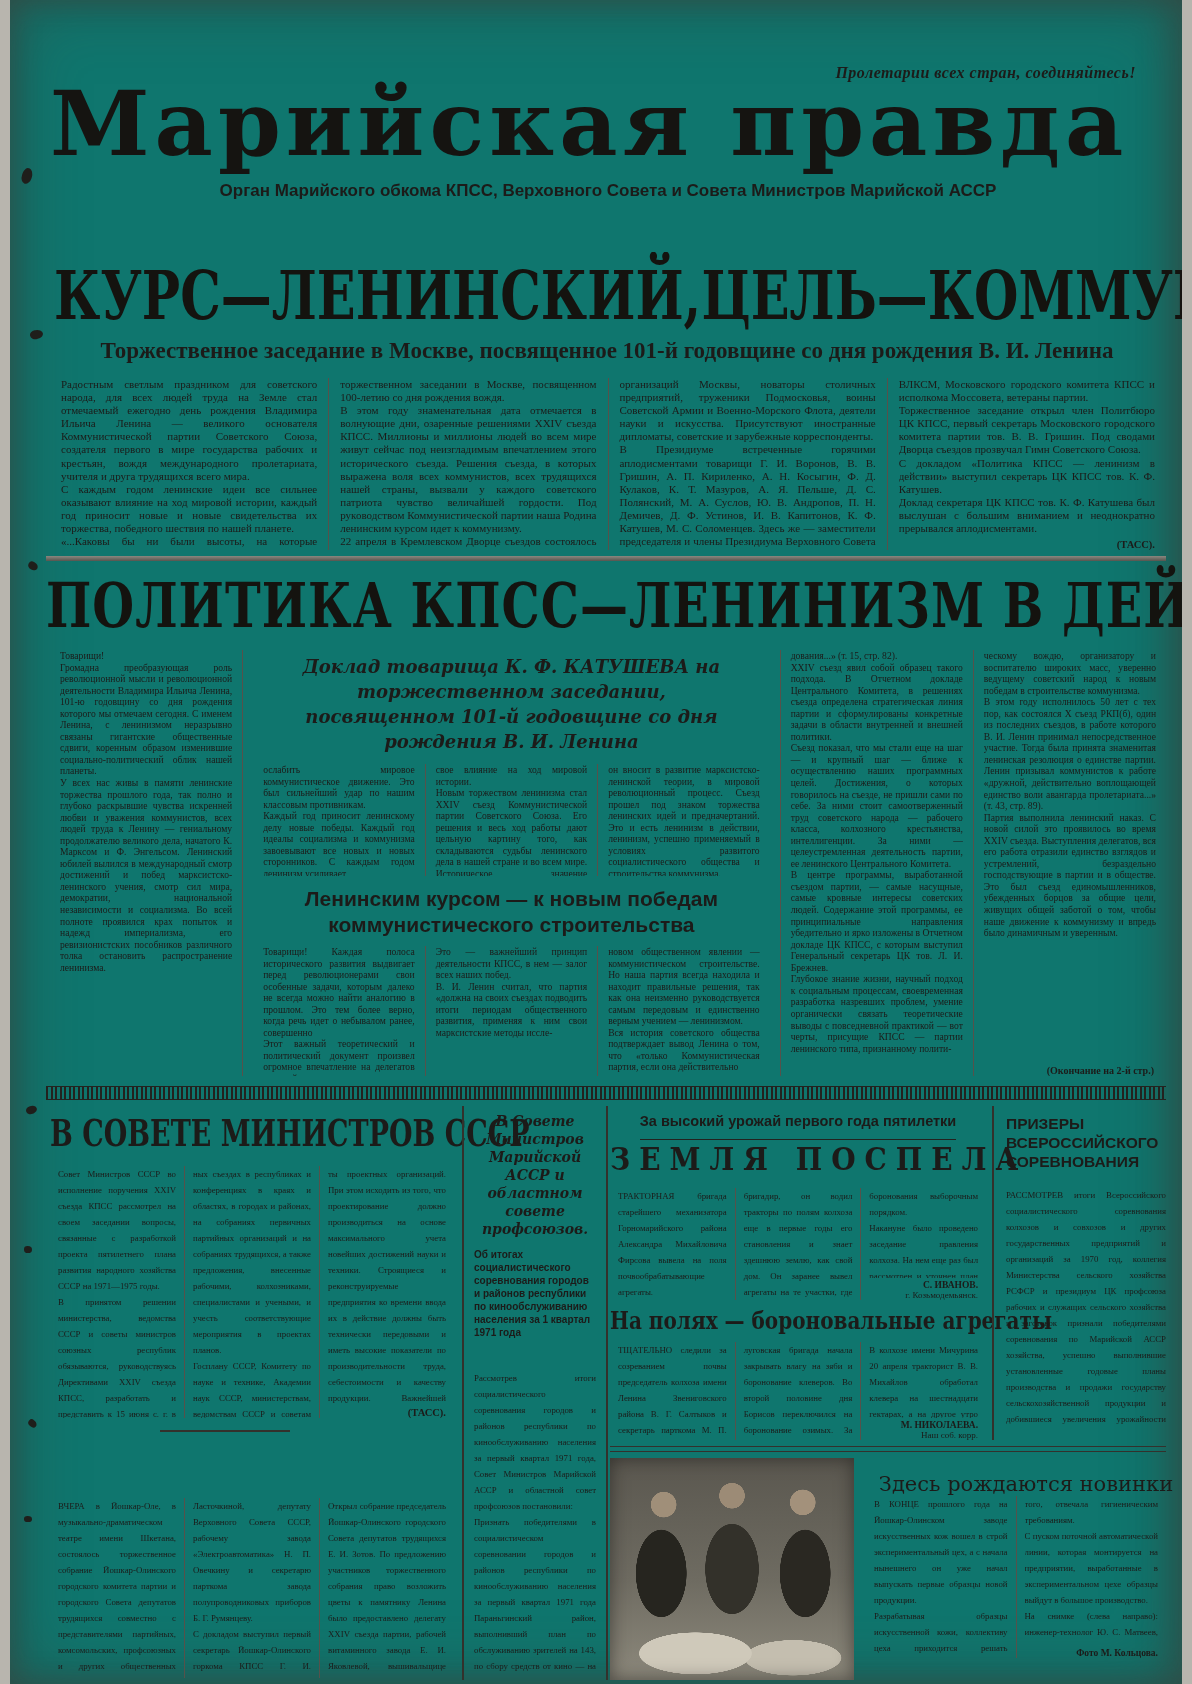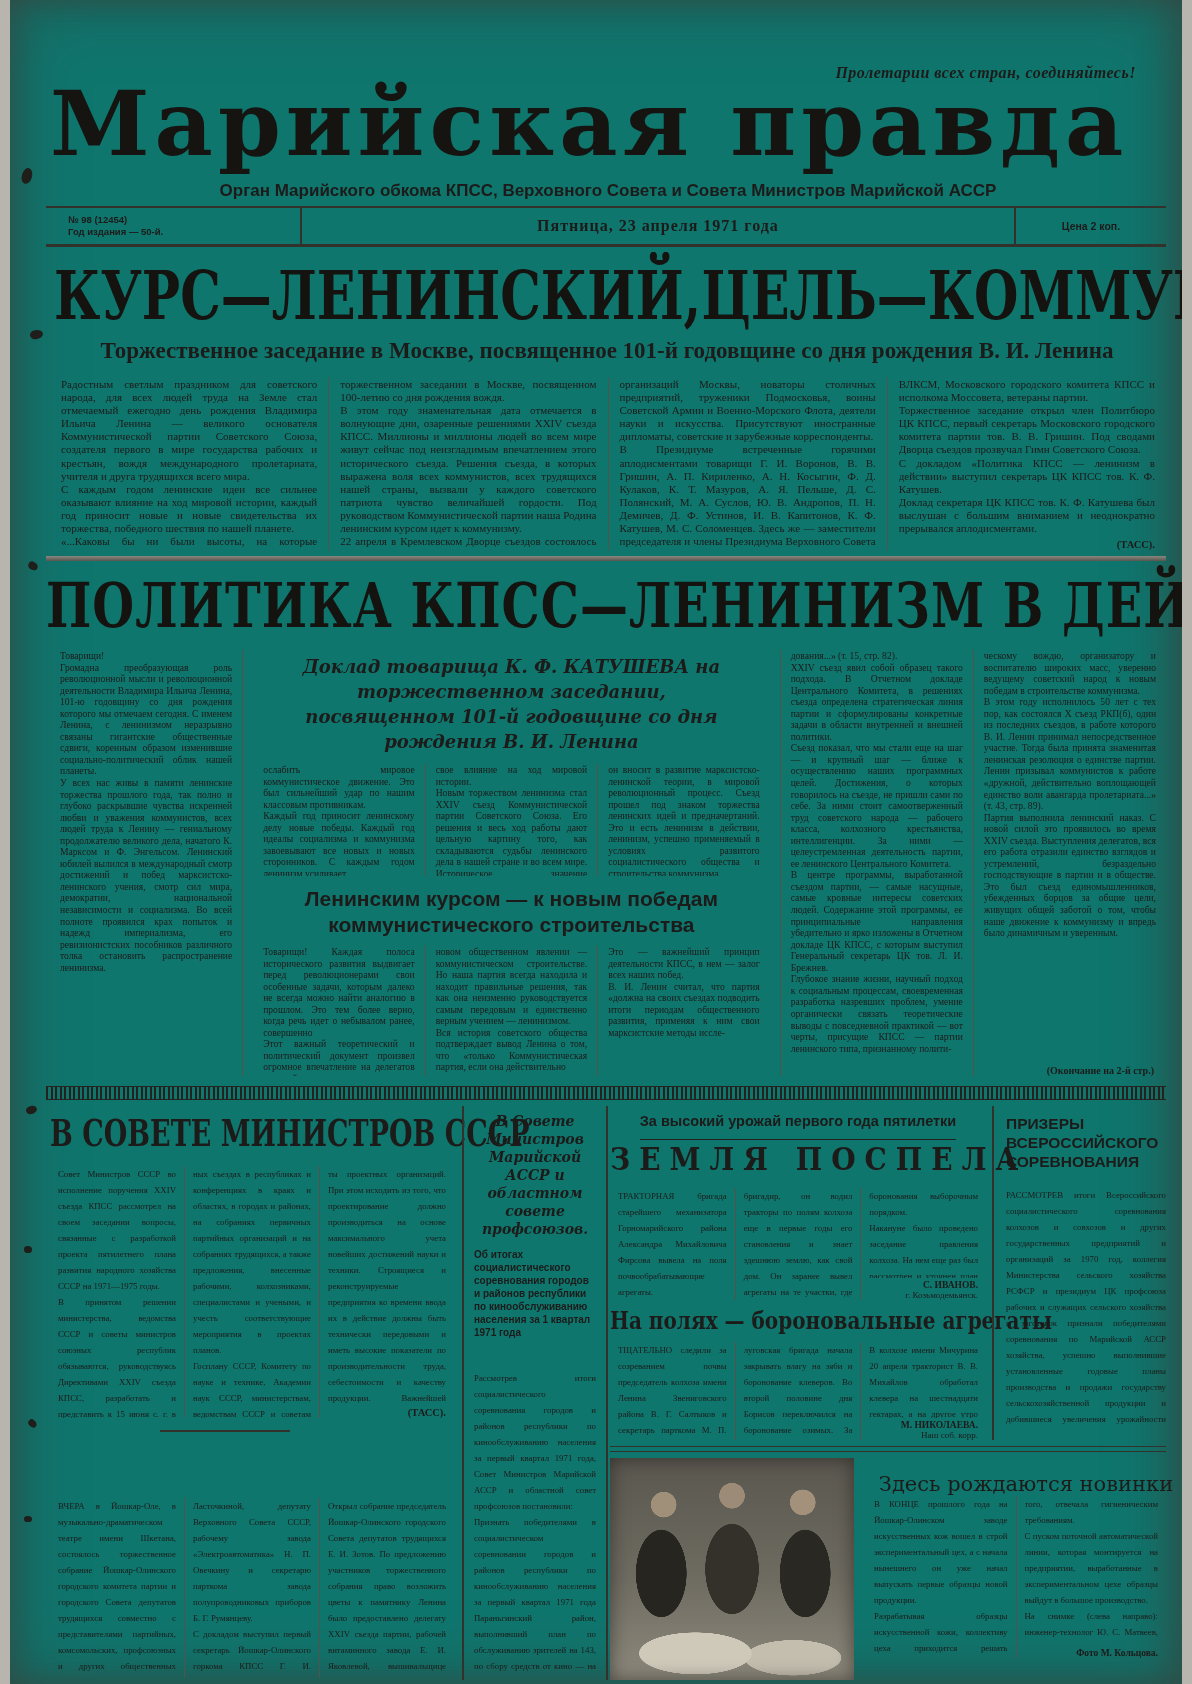--- a/index.html
+++ b/index.html
@@ -143,28 +143,20 @@
   <div class="spot" id="spot3"></div>
   <div class="spot" id="spot4"></div>
   <div class="spot" id="spot5"></div>
   <div class="spot" id="spot6"></div>
   <div class="spot" id="spot7"></div>
 
   <div class="abs" id="slogan">Пролетарии всех стран, соединяйтесь!</div>
   <h1 class="abs" id="masthead">Марийская правда</h1>
   <div class="abs" id="organ">Орган Марийского обкома КПСС, Верховного Совета и Совета Министров Марийской АССР</div>
 
-  <div class="abs" id="dateline">
-    <div class="dl-left">
-      <div>№ 98 (12454)</div>
-      <div>Год издания — 50-й.</div>
-    </div>
-    <div class="dl-center">Пятница, 23 апреля 1971 года</div>
-    <div class="dl-right">Цена 2 коп.</div>
-  </div>
 
   <div class="abs" id="lead-headline">
     <span>КУРС—ЛЕНИНСКИЙ,</span>
     <span>ЦЕЛЬ—КОММУНИЗМ</span>
   </div>
   <div class="abs" id="lead-subhead">Торжественное заседание в Москве, посвященное 101-й годовщине со дня рождения В. И. Ленина</div>
 
   <div class="abs cols" id="lead-cols">
     <div class="c bt">Радостным светлым праздником для советского народа, для всех людей труда на Земле стал отмечаемый ежегодно день рождения Владимира Ильича Ленина — великого основателя Коммунистической партии Советского Союза, создателя первого в мире государства рабочих и крестьян, вождя международного пролетариата, учителя и друга трудящихся всего мира.
 С каждым годом ленинские идеи все сильнее оказывают влияние на ход мировой истории, каждый год приносит новые и новые свидетельства их торжества, победного шествия по нашей планете.
@@ -205,24 +197,24 @@
 Новым торжеством ленинизма стал XXIV съезд Коммунистической партии Советского Союза. Его решения и весь ход работы дают цельную картину того, как складываются судьбы ленинского дела в нашей стране и во всем мире. Историческое значение определяется огромным вкладом, который</div>
         <div class="c kbt">он вносит в развитие марксистско-ленинской теории, в мировой революционный процесс. Съезд прошел под знаком торжества ленинских идей и предначертаний. Это и есть ленинизм в действии, ленинизм, успешно применяемый в условиях развитого социалистического общества и строительства коммунизма.</div>
       </div>
       <div class="crosshead">
         <div>Ленинским курсом — к новым победам</div>
         <div>коммунистического строительства</div>
       </div>
       <div class="krow2">
         <div class="c kbt">Товарищи! Каждая полоса исторического развития выдвигает перед революционерами свои особенные задачи, которым далеко не всегда можно найти аналогию в прошлом. Это тем более верно, когда речь идет о небывалом ранее, совершенно
 Этот важный теоретический и политический документ произвел огромное впечатление на делегатов и гостей съезда, на всех совет-</div>
+        <div class="c kbt">Это — важнейший принцип деятельности КПСС, в нем — залог всех наших побед.
+В. И. Ленин считал, что партия «должна на своих съездах подводить итоги периодам общественного развития, применяя к ним свои марксистские методы иссле-</div>
         <div class="c kbt">новом общественном явлении — коммунистическом строительстве. Но наша партия всегда находила и находит правильные решения, так как она неизменно руководствуется самым передовым и единственно верным учением — ленинизмом.
 Вся история советского общества подтверждает вывод Ленина о том, что «только Коммунистическая партия, если она действительно</div>
-        <div class="c kbt">Это — важнейший принцип деятельности КПСС, в нем — залог всех наших побед.
-В. И. Ленин считал, что партия «должна на своих съездах подводить итоги периодам общественного развития, применяя к ним свои марксистские методы иссле-</div>
       </div>
     </div>
     <div class="kc kc5 kbt">дования...» (т. 15, стр. 82).
 XXIV съезд явил собой образец такого подхода. В Отчетном докладе Центрального Комитета, в решениях съезда определена стратегическая линия партии и сформулированы конкретные задачи в области внутренней и внешней политики.
 Съезд показал, что мы стали еще на шаг — и крупный шаг — ближе к осуществлению наших программных целей. Достижения, о которых говорилось на съезде, не пришли сами по себе. За ними стоит самоотверженный труд советского народа — рабочего класса, колхозного крестьянства, интеллигенции. За ними — целеустремленная деятельность партии, ее ленинского Центрального Комитета.
 В центре программы, выработанной съездом партии, — самые насущные, самые кровные интересы советских людей. Содержание этой программы, ее принципиальные направления убедительно и ярко изложены в Отчетном докладе ЦК КПСС, с которым выступил Генеральный секретарь ЦК тов. Л. И. Брежнев.
 Глубокое знание жизни, научный подход к социальным процессам, своевременная разработка назревших проблем, умение органически связать теоретические выводы с повседневной практикой — вот черты, присущие КПСС — партии ленинского типа, признанному полити-</div>
     <div class="kc kc6 pin-col">
       <div class="kbt grow">ческому вождю, организатору и воспитателю широких масс, уверенно ведущему советский народ к новым победам в строительстве коммунизма.
 В этом году исполнилось 50 лет с тех пор, как состоялся X съезд РКП(б), один из последних съездов, в работе которого В. И. Ленин принимал непосредственное участие. Тогда была принята знаменитая ленинская резолюция о единстве партии. Ленин призывал коммунистов к работе «дружной, действительно воплощающей единство воли авангарда пролетариата...» (т. 43, стр. 89).

